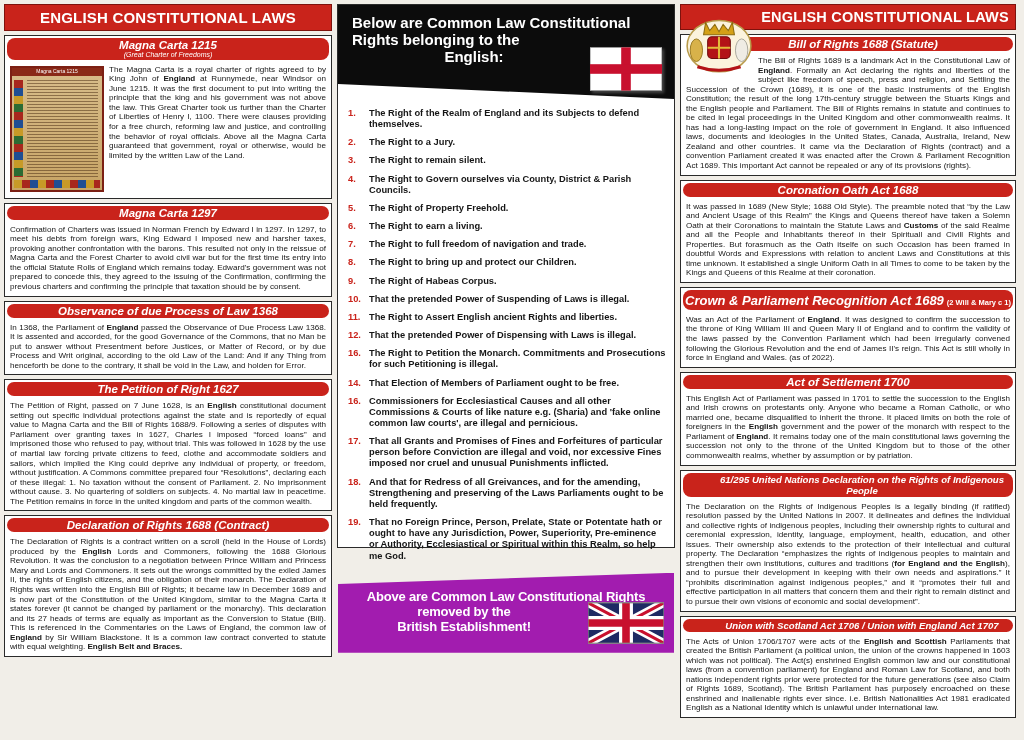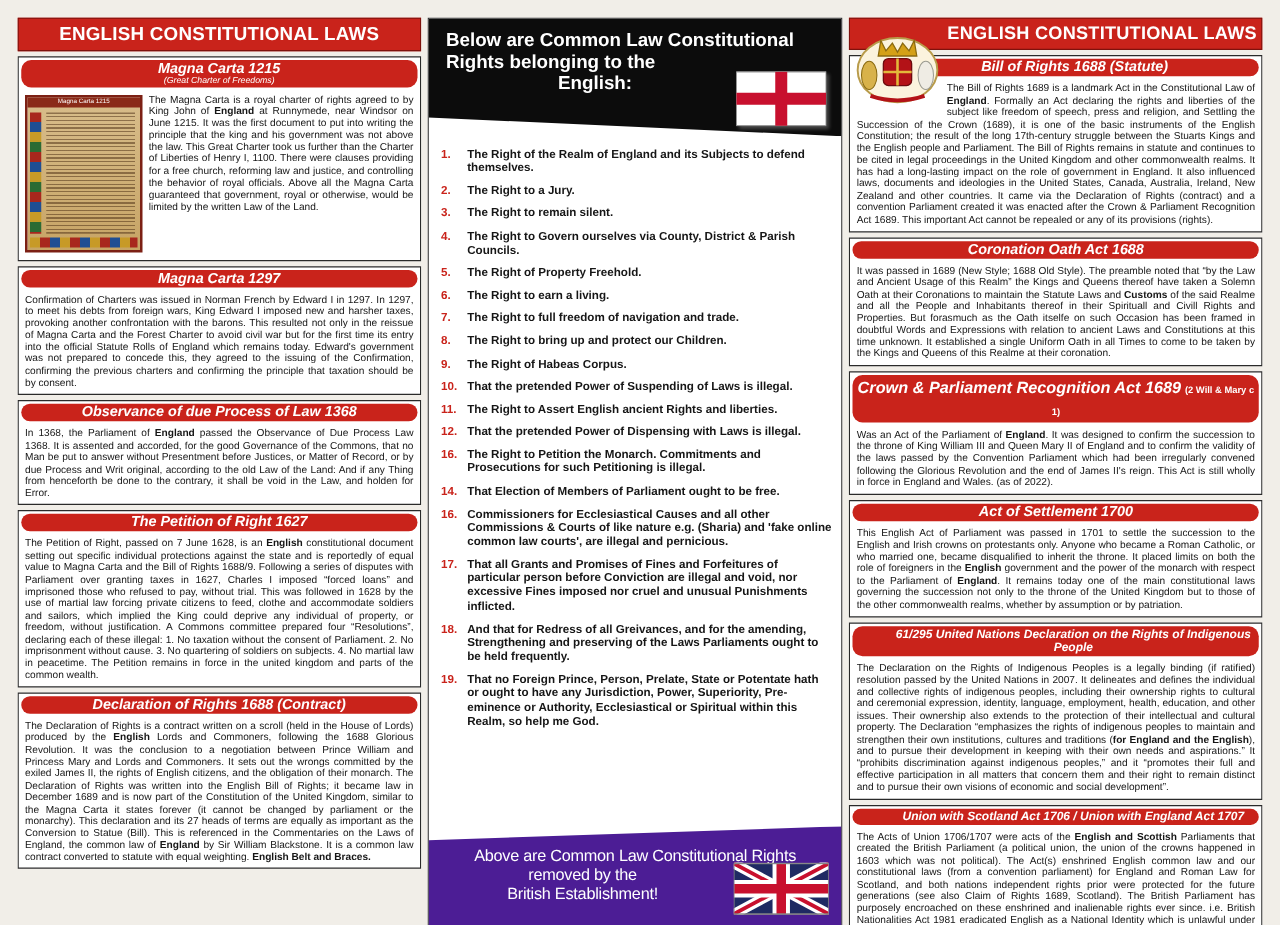--- a/index.html
+++ b/index.html
@@ -1,18 +1,18 @@
 <!DOCTYPE html>
 <html><head>
 <meta charset="utf-8">
 <style>
   *{margin:0;padding:0;box-sizing:border-box;}
   html,body{width:1024px;height:740px;}
   body{background:#f1eee8;font-family:"Liberation Sans",sans-serif;color:#161616;overflow:hidden;}
-  .page{display:flex;gap:5px;padding:14px;height:740px;}
+  .page{display:flex;gap:5px;padding:4px;height:740px;}
   .col{height:728px;overflow:hidden;}
   .col-left{width:328px;}
   .col-mid{width:338px;}
   .col-right{width:336px;position:relative;}
   .banner{background:#c9231b;color:#fff;font-weight:bold;font-size:15px;text-align:center;
           padding:4px 2px;border:1px solid #7e120d;letter-spacing:.2px;white-space:nowrap;}
   .col-right .banner{padding-left:76px;font-size:14.5px;}
   .box{border:1px solid #2a2a2a;background:#fff;margin-top:4px;}
   .bar{background:#c9231b;color:#fff;text-align:center;border-radius:8px;margin:2px;padding:1px 2px;}
   .bar-title{font-weight:bold;font-style:italic;font-size:11.5px;}
@@ -27,32 +27,32 @@
   .mc-image{float:left;width:94px;height:126px;margin:1px 5px 2px 0;background:linear-gradient(#d8bd8b,#c7a465);
             border:2px solid #7c2014;position:relative;}
   .mc-head{font-size:5px;color:#fff;background:#8a2a18;text-align:center;padding:1px 0;white-space:nowrap;overflow:hidden;}
   .mc-lines{position:absolute;top:12px;left:15px;right:4px;bottom:13px;
             background:repeating-linear-gradient(180deg,rgba(70,40,15,.5) 0 1px,transparent 1px 3px);}
   .mc-shields-left{position:absolute;left:2px;top:12px;bottom:13px;width:9px;
             background:repeating-linear-gradient(180deg,#a8271d 0 8px,#1f4e93 8px 16px,#c79a27 16px 24px,#2c6b33 24px 32px);}
   .mc-shields-bottom{position:absolute;left:2px;right:2px;bottom:2px;height:8px;
             background:repeating-linear-gradient(90deg,#c79a27 0 8px,#a8271d 8px 16px,#1f4e93 16px 24px);}
   
-  .mid{border:1px solid #2a2a2a;background:#fff;height:728px;display:flex;flex-direction:column;}
+  .mid{border:1px solid #2a2a2a;background:#fff;height:544px;display:flex;flex-direction:column;}
   .mid-header{background:#0c0c0c;color:#fff;position:relative;padding:9px 8px 18px 10px;min-height:94px;
               clip-path:polygon(0 0,100% 0,100% 100%,0 84%);}
   .mh-line{font-weight:bold;font-size:15px;text-align:left;padding-left:4px;}
   .mh-line3{text-align:center;padding-right:70px;}
   .england-flag{position:absolute;right:12px;top:42px;box-shadow:2px 2px 3px rgba(255,255,255,.25);}
   .rights{flex:1;padding:9px 8px 4px 10px;}
   .r-item{display:flex;margin-bottom:7px;font-weight:bold;font-size:9.3px;line-height:1.2;}
   .r-item .num{color:#c9231b;min-width:21px;flex:none;}
   .r-item .txt{flex:1;}
-  .mid-footer{background:#4c1d95;color:#fff;position:relative;padding:16px 6px 8px;min-height:80px;
-              clip-path:polygon(0 14%,100% 0,100% 100%,0 100%);text-align:center;font-weight:normal;}
+  .mid-footer{background:#a21caf;color:#fff;position:relative;padding:16px 6px 8px;min-height:80px;
+              clip-path:polygon(0 14%,100% 0,100% 100%,0 100%);text-align:center;font-weight:bold;}
   .mf-line{font-size:13px;letter-spacing:-.2px;}
   .mf-line23{padding-right:84px;}
   .union-jack{position:absolute;right:10px;bottom:9px;}
   
   .crest{position:absolute;left:3px;top:2px;width:72px;height:72px;z-index:3;}
   .crest-spacer{float:left;width:72px;height:26px;}
 </style>
 </head>
 <body>
 

